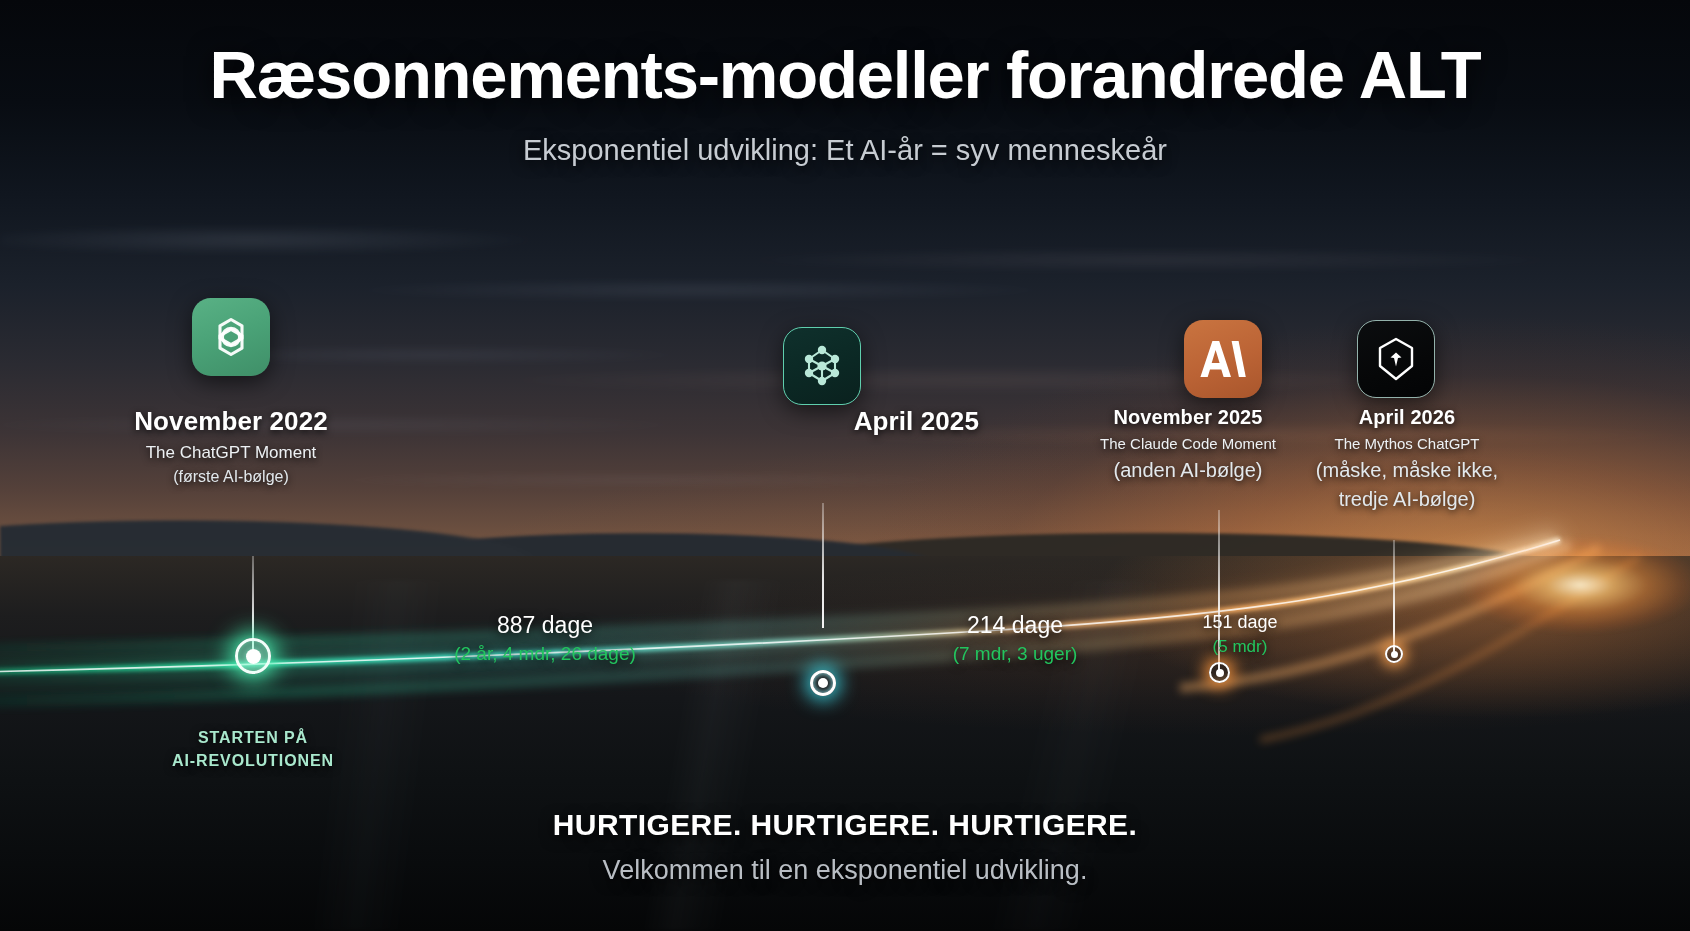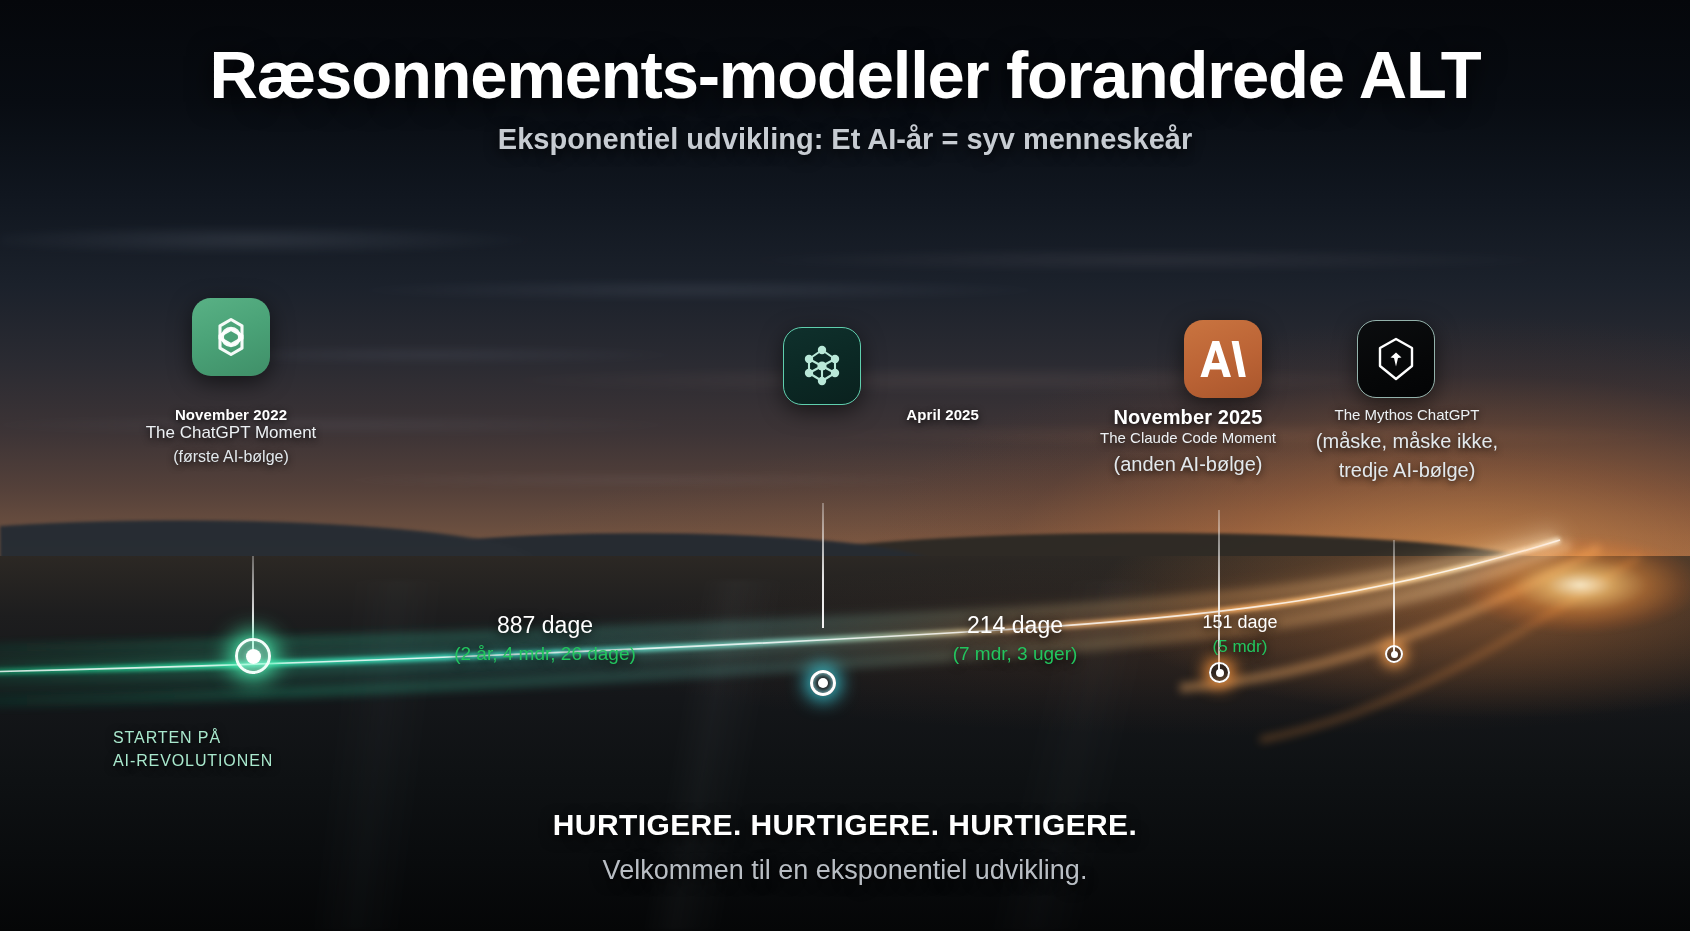--- a/index.html
+++ b/index.html
@@ -117,27 +117,27 @@
   }
   .tile-anthropic{
     background:linear-gradient(160deg,#c97440 0%,#bb6335 55%,#a9562c 100%);
   }
   .tile-mythos{
     background:linear-gradient(160deg,#0b0d0f 0%,#060708 60%,#030405 100%);
     border:1.5px solid #93b2ab;
   }
 
   .m-date{
-    color:#ffffff; font-weight:700; font-size:15px; letter-spacing:.1px;
+    color:#ffffff; font-weight:700; font-size:26px; letter-spacing:.1px;
     white-space:nowrap; text-shadow:0 2px 7px rgba(0,0,0,.85);
   }
   .m-date.small{ font-size:20px; }
   .m-sub{
     color:#edf1f4; font-size:17px; white-space:nowrap;
-    text-shadow:0 2px 7px rgba(0,0,0,.85); 
+    text-shadow:0 2px 7px rgba(0,0,0,.85); margin-top:6px;
   }
   .m-sub.small{ font-size:15px; }
   .m-note{
     color:#e2e8ec; font-size:16px; white-space:nowrap;
     text-shadow:0 2px 7px rgba(0,0,0,.85); margin-top:5px;
   }
   .m-note.small{ font-size:20px; line-height:1.34; }
   .m-textblock{ position:absolute; text-align:center; }
 
   .connector{
@@ -178,29 +178,29 @@
   .iv-sub.sm{ font-size:17px; }
 
   
   .header{ position:absolute; left:0; top:0; width:1690px; text-align:center; }
   .title{
     margin-top:36px;
     color:#ffffff; font-size:67px; font-weight:700; letter-spacing:-1.2px;
     text-shadow:0 4px 26px rgba(0,0,0,.9);
   }
   .subtitle{
-    margin-top:10px;
-    color:#c7ccd2; font-size:29px; font-weight:700;
+    margin-top:21px;
+    color:#c7ccd2; font-size:29px; font-weight:400;
     text-shadow:0 3px 14px rgba(0,0,0,.9);
   }
 
   
   .start-caption{
-    position:absolute; 
-    color:#a9e8cd; font-size:16px; font-weight:400; letter-spacing:.9px;
+    position:absolute; text-align:center;
+    color:#a9e8cd; font-size:16px; font-weight:700; letter-spacing:.9px;
     line-height:1.42; white-space:nowrap;
     text-shadow:0 2px 9px rgba(0,0,0,.9);
   }
 
   
   .footer{ position:absolute; left:0; top:808px; width:1690px; text-align:center; }
   .foot-main{
     color:#ffffff; font-size:30px; font-weight:700; letter-spacing:.4px;
     text-shadow:0 3px 14px rgba(0,0,0,.9);
   }
@@ -368,20 +368,21 @@
   </div>
 
   <div class="marker">
     <div class="logo-tile tile-mythos" style="left:1357px; top:320px;">
       <svg width="48" height="48" viewBox="0 0 48 48">
         <path d="M24 4 L40 13 L40 31 L24 44 L8 31 L8 13 Z" fill="none" stroke="#ffffff" stroke-width="2.4" stroke-linejoin="round"></path>
         <path d="M24 17.5 L29.5 22.5 L26.0 23.0 L24 31.5 L22.0 23.0 L18.5 22.5 Z" fill="#ffffff"></path>
       </svg>
     </div>
     <div class="m-textblock" style="left:1262px; top:406px; width:290px;">
+      <div class="m-date small">April 2026</div>
       <div class="m-sub small">The Mythos ChatGPT</div>
       <div class="m-note small">(måske, måske ikke,</div>
       <div class="m-note small" style="margin-top:2px;">tredje AI-bølge)</div>
     </div>
     <div class="connector" style="left:1393px; top:540px; height:112px;"></div>
     <div class="node node-orange2" style="left:1385px; top:645px; width:18px; height:18px;">
       <div class="ring">
           <div class="dot"></div>
         </div>
     </div>

